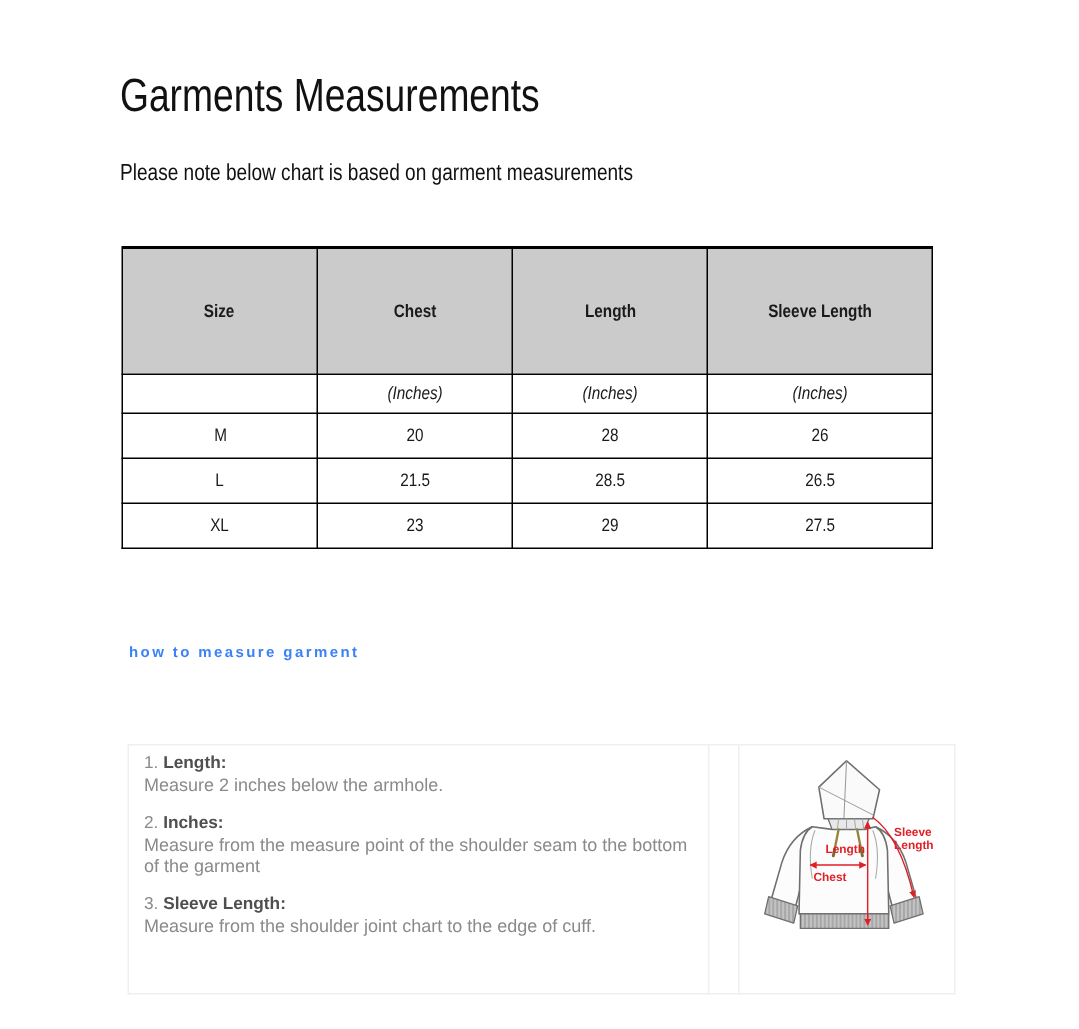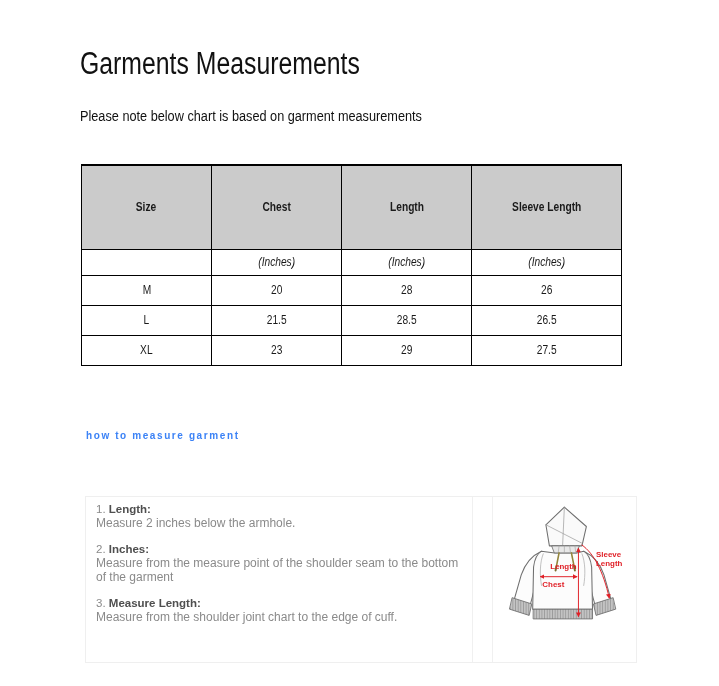--- a/index.html
+++ b/index.html
@@ -100,21 +100,21 @@
     <div class="guide-steps">
       <div class="step">
         <span class="step-head"><span>1.</span> <span class="step-label">Length:</span></span>
         <span class="step-text">Measure 2 inches below the armhole.</span>
       </div>
       <div class="step">
         <span class="step-head"><span>2.</span> <span class="step-label">Inches:</span></span>
         <span class="step-text">Measure from the measure point of the shoulder seam to the bottom of the garment</span>
       </div>
       <div class="step">
-        <span class="step-head"><span>3.</span> <span class="step-label">Measure Length:</span></span>
+        <span class="step-head"><span>3.</span> <span class="step-label">Sleeve Length:</span></span>
         <span class="step-text">Measure from the shoulder joint chart to the edge of cuff.</span>
       </div>
     </div>
 
     <div class="guide-diagram">
       <svg width="144" height="165" viewBox="0 0 144 165">
         <defs>
           <marker id="arr" viewBox="0 0 10 10" refX="8" refY="5" markerWidth="5" markerHeight="5" orient="auto-start-reverse">
             <path d="M0,0 L10,5 L0,10 Z" fill="#e01f26"></path>
           </marker>

